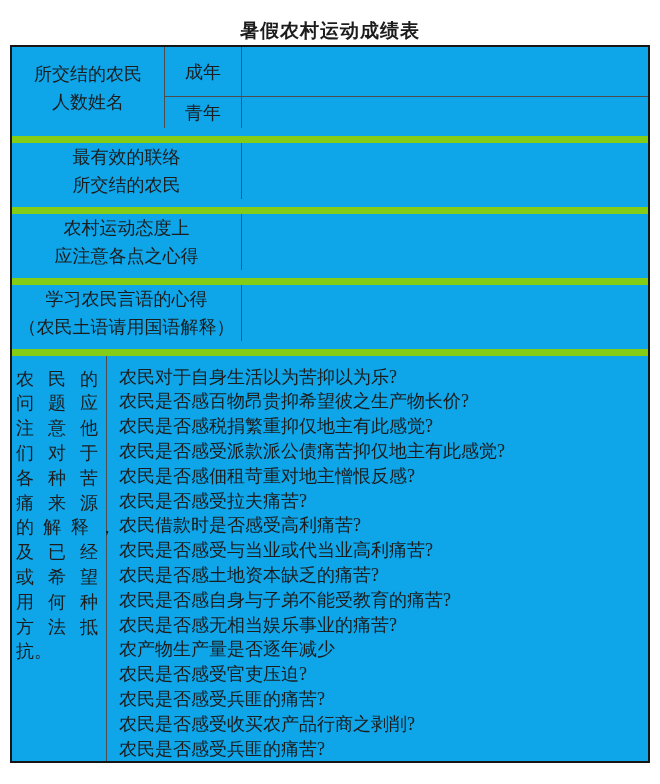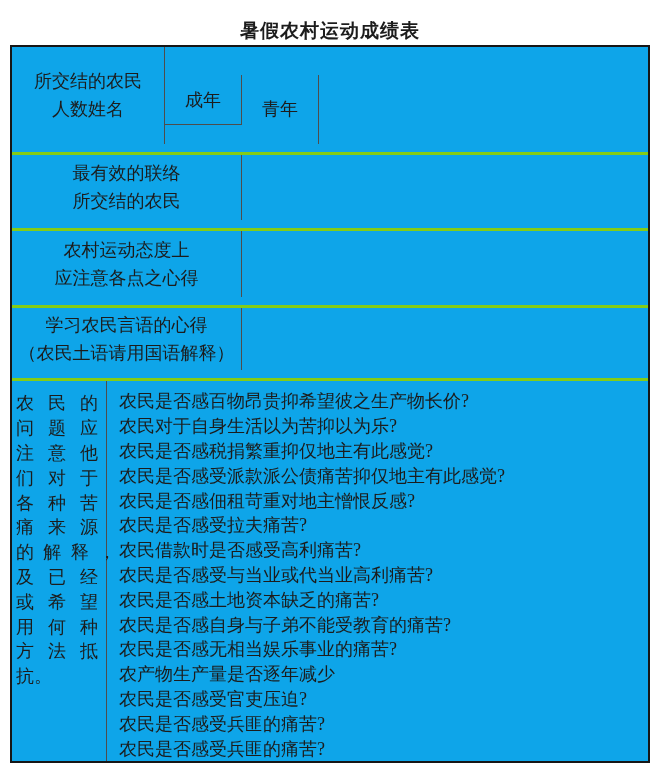--- a/index.html
+++ b/index.html
@@ -35,39 +35,39 @@
     width: 640px;
     height: 718px;
     border: 2px solid #161616;
     background: #0ea5e9;
     display: flex;
     flex-direction: column;
     font-size: 18px;
   }
 
   .row { display: flex; }
-  .row + .row { border-top: 3px solid #84cc16; margin-top: 8px; }
+  .row + .row { border-top: 7px solid #84cc16; margin-top: 8px; }
 
   .row1 { height: 98px; }
   .row2 { height: 69px; }
   .row3 { height: 70px; }
   .row4 { height: 66px; }
   .row5 { flex: 1; }
 
   .cell-friends-label {
     width: 153px;
     border-right: 1px solid #4d4d4d;
     display: flex;
     flex-direction: column;
     justify-content: center;
     align-items: center;
     text-align: center;
     line-height: 28px;
   }
-  .r1-right { flex: 1; display: flex; flex-direction: row; margin-top: 28px; }
+  .r1-right { flex: 1; display: flex; flex-direction: column; }
   .subrow { display: flex; }
   .subrow-adult { height: 50px; border-bottom: 1px solid #4d4d4d; }
   .subrow-youth { flex: 1; }
   .age-cell {
     width: 77px;
     border-right: 1px solid #4d4d4d;
     display: flex;
     align-items: center;
     justify-content: center;
   }
@@ -216,31 +216,32 @@
           <span>方</span>
           <span>法</span>
           <span>抵</span>
         </div>
       <div class="note-line plain">
           <span>抗</span>
           <span>。</span>
         </div>
     </div>
     <div class="q-cell">
+      <div class="q-line">农民对于自身生活以为苦抑以为乐?</div>
       <div class="q-line">农民是否感百物昂贵抑希望彼之生产物长价?</div>
-      <div class="q-line">农民对于自身生活以为苦抑以为乐?</div>
       <div class="q-line">农民是否感税捐繁重抑仅地主有此感觉?</div>
       <div class="q-line">农民是否感受派款派公债痛苦抑仅地主有此感觉?</div>
       <div class="q-line">农民是否感佃租苛重对地主憎恨反感?</div>
       <div class="q-line">农民是否感受拉夫痛苦?</div>
       <div class="q-line">农民借款时是否感受高利痛苦?</div>
       <div class="q-line">农民是否感受与当业或代当业高利痛苦?</div>
       <div class="q-line">农民是否感土地资本缺乏的痛苦?</div>
       <div class="q-line">农民是否感自身与子弟不能受教育的痛苦?</div>
       <div class="q-line">农民是否感无相当娱乐事业的痛苦?</div>
       <div class="q-line">农产物生产量是否逐年减少</div>
       <div class="q-line">农民是否感受官吏压迫?</div>
       <div class="q-line">农民是否感受兵匪的痛苦?</div>
+      <div class="q-line">农民是否感受收买农产品行商之剥削?</div>
       <div class="q-line">农民是否感受兵匪的痛苦?</div>
     </div>
   </div>
 
 </div>
 
 </body></html>

